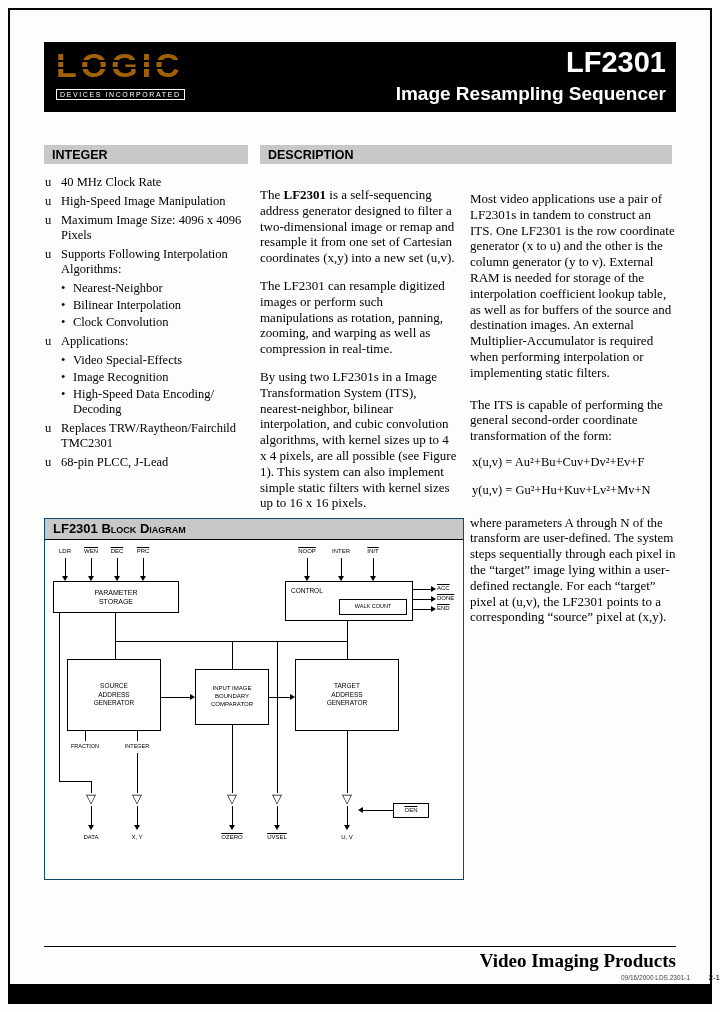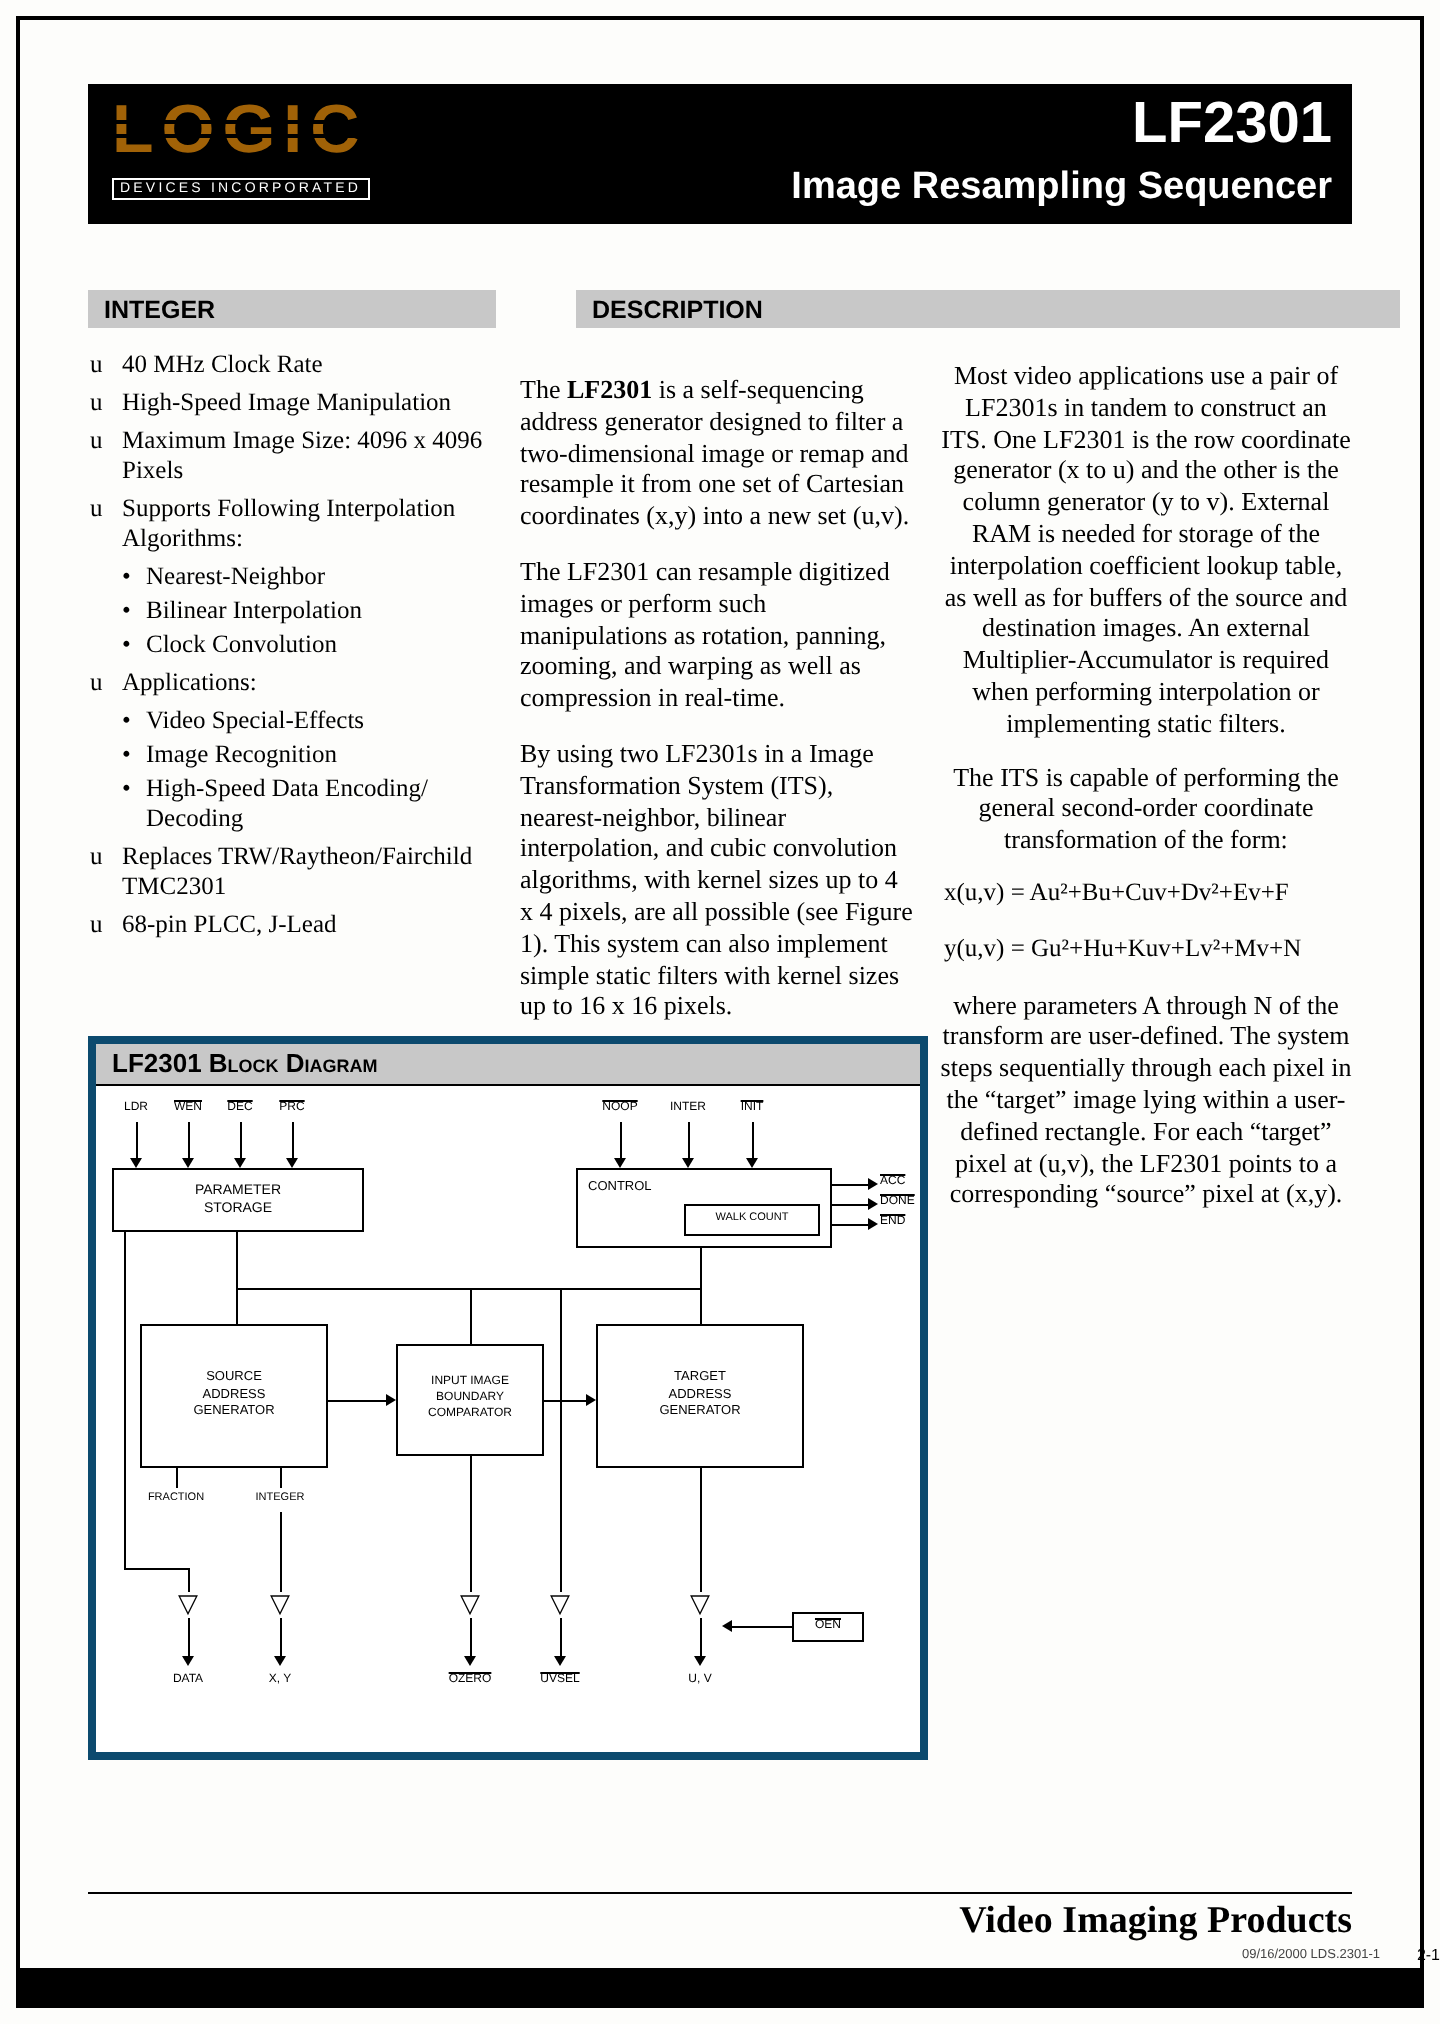--- a/index.html
+++ b/index.html
@@ -10,35 +10,35 @@
   .logo{position:absolute;left:12px;top:5px;width:150px;}
   .logo-word{font-family:"Liberation Sans",sans-serif;font-weight:bold;font-size:34px;line-height:36px;color:#a16207;letter-spacing:4px;}
   .stripe{position:absolute;left:0;height:2px;background:#000;width:132px;}
   .logo-sub{display:inline-block;margin-top:2px;font-family:"Liberation Sans",sans-serif;font-size:7px;letter-spacing:1.6px;color:#fff;border:1px solid #fff;padding:1px 3px;}
   .header-right{position:absolute;right:10px;top:5px;text-align:right;color:#fff;font-family:"Liberation Sans",sans-serif;}
   .part-number{font-size:29px;font-weight:bold;line-height:31px;}
   .header-subtitle{font-size:19px;font-weight:bold;margin-top:5px;}
   
   .secbar{position:absolute;height:19px;background:#c8c8c8;font-family:"Liberation Sans",sans-serif;font-weight:bold;font-size:12.5px;padding:3px 0 0 8px;box-sizing:border-box;}
   .features-bar{left:44px;top:145px;width:204px;}
-  .desc-bar{left:260px;top:145px;width:412px;margin-left:28px;}
+  .desc-bar{left:260px;top:145px;width:412px;}
   
   .features-col{position:absolute;left:45px;top:175px;width:208px;font-size:12.5px;line-height:15px;}
   .fitem{display:flex;margin-bottom:4px;}
   .fbullet{width:16px;flex:none;}
   .fsub{display:flex;margin-left:16px;margin-bottom:2px;}
   .sbullet{width:12px;flex:none;}
   .desc-col{position:absolute;left:260px;top:175px;width:198px;font-size:13px;line-height:15.8px;}
   .desc-col p{margin:12px 0 11px 0;}
   .details-col{position:absolute;left:470px;top:175px;width:206px;font-size:13px;line-height:15.8px;}
   .details-title{font-weight:bold;font-size:13.5px;margin-bottom:8px;letter-spacing:.2px;}
-  .details-col p{margin:5px 0 11px 0;text-align:center;}
+  .details-col p{margin:16px 0 11px 0;}
   .equation{font-size:12.5px;margin:2px 0 12px 2px;white-space:nowrap;}
   
-  .diagram{position:absolute;left:44px;top:518px;width:420px;height:362px;border:4px solid #0c4a6e;background:#fff;box-sizing:border-box;}
+  .diagram{position:absolute;left:44px;top:518px;width:420px;height:362px;border:1px solid #0c4a6e;background:#fff;box-sizing:border-box;}
   .diagram-title{height:21px;background:#c8c8c8;border-bottom:1px solid #000;font-family:"Liberation Sans",sans-serif;font-weight:bold;font-size:13px;font-variant:small-caps;padding:2px 0 0 8px;box-sizing:border-box;}
   .canvas{position:absolute;left:0;top:22px;width:414px;height:338px;font-family:"Liberation Sans",sans-serif;}
   .dbox{position:absolute;border:1px solid #000;background:#fff;display:flex;flex-direction:column;align-items:center;justify-content:center;text-align:center;font-size:6.5px;line-height:1.3;box-sizing:border-box;}
   .dlabel{position:absolute;font-size:6px;text-align:center;}
   .ov{text-decoration:overline;}
   .v{position:absolute;width:1px;background:#000;}
   .h{position:absolute;height:1px;background:#000;}
   .arr-d{position:absolute;width:0;height:0;border-left:3px solid transparent;border-right:3px solid transparent;border-top:5px solid #000;}
   .arr-r{position:absolute;width:0;height:0;border-top:3px solid transparent;border-bottom:3px solid transparent;border-left:5px solid #000;}
   .arr-l{position:absolute;width:0;height:0;border-top:3px solid transparent;border-bottom:3px solid transparent;border-right:5px solid #000;}

